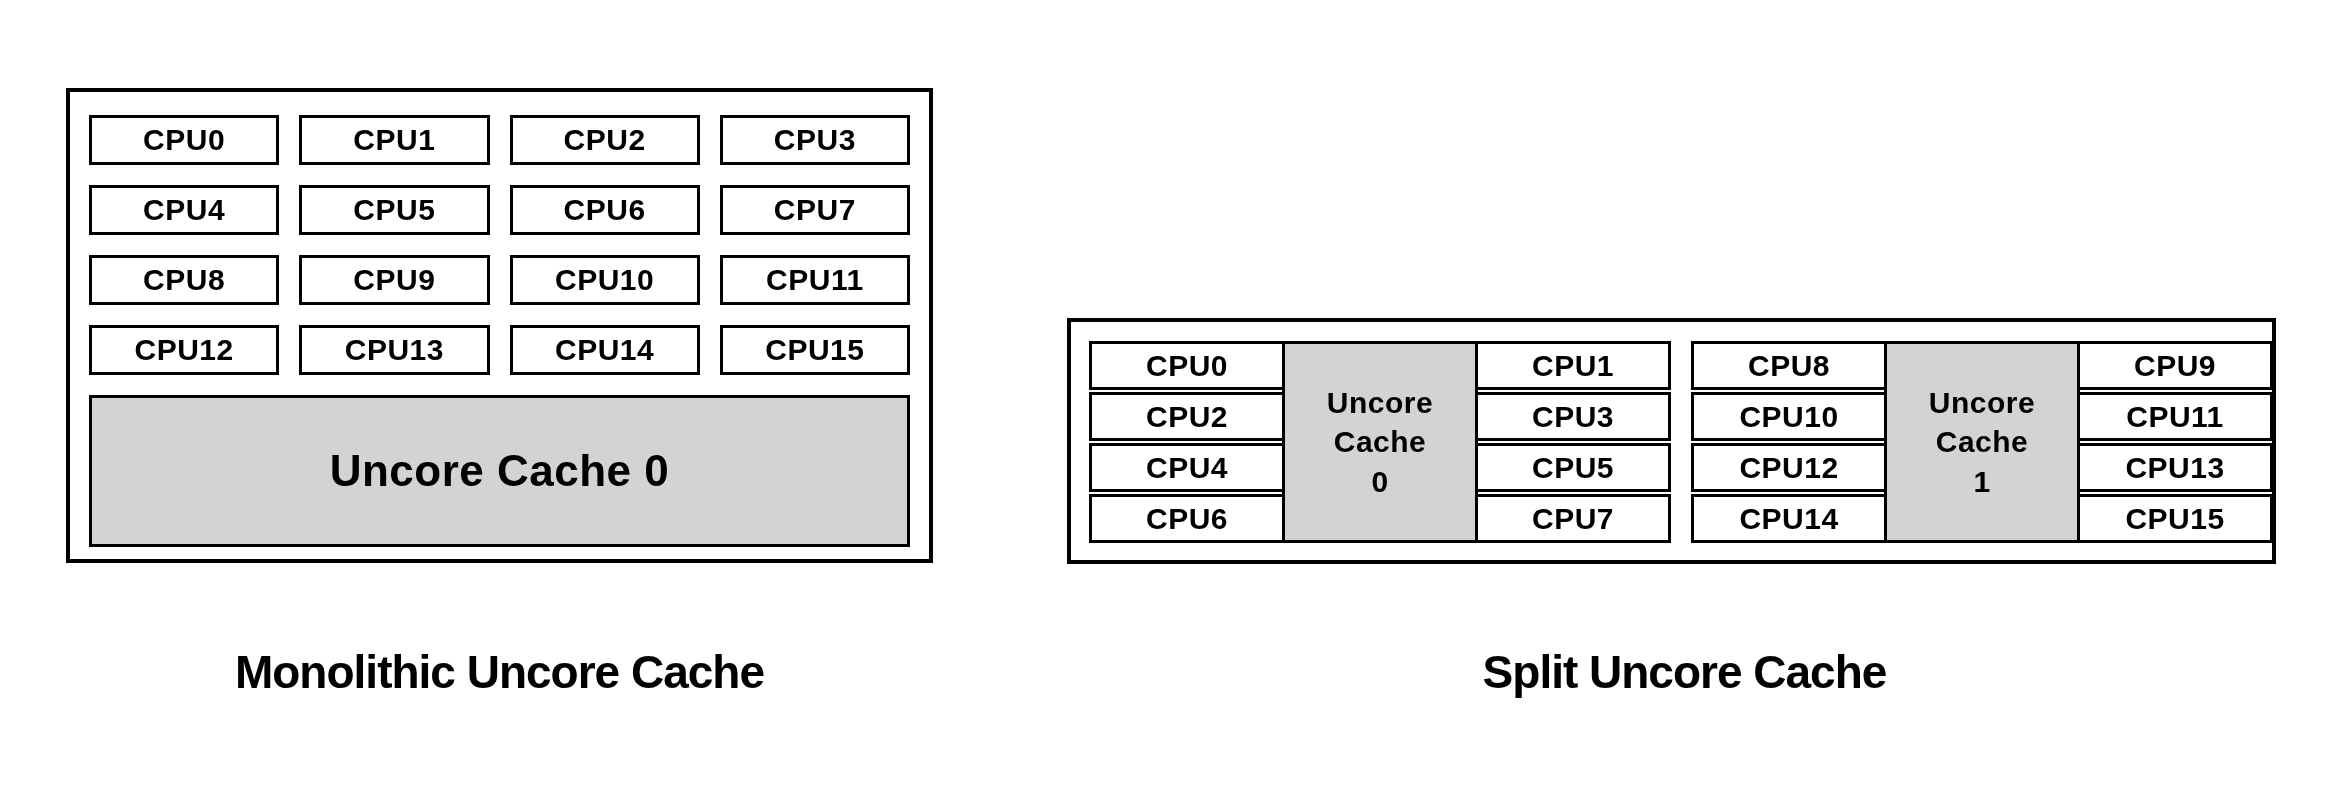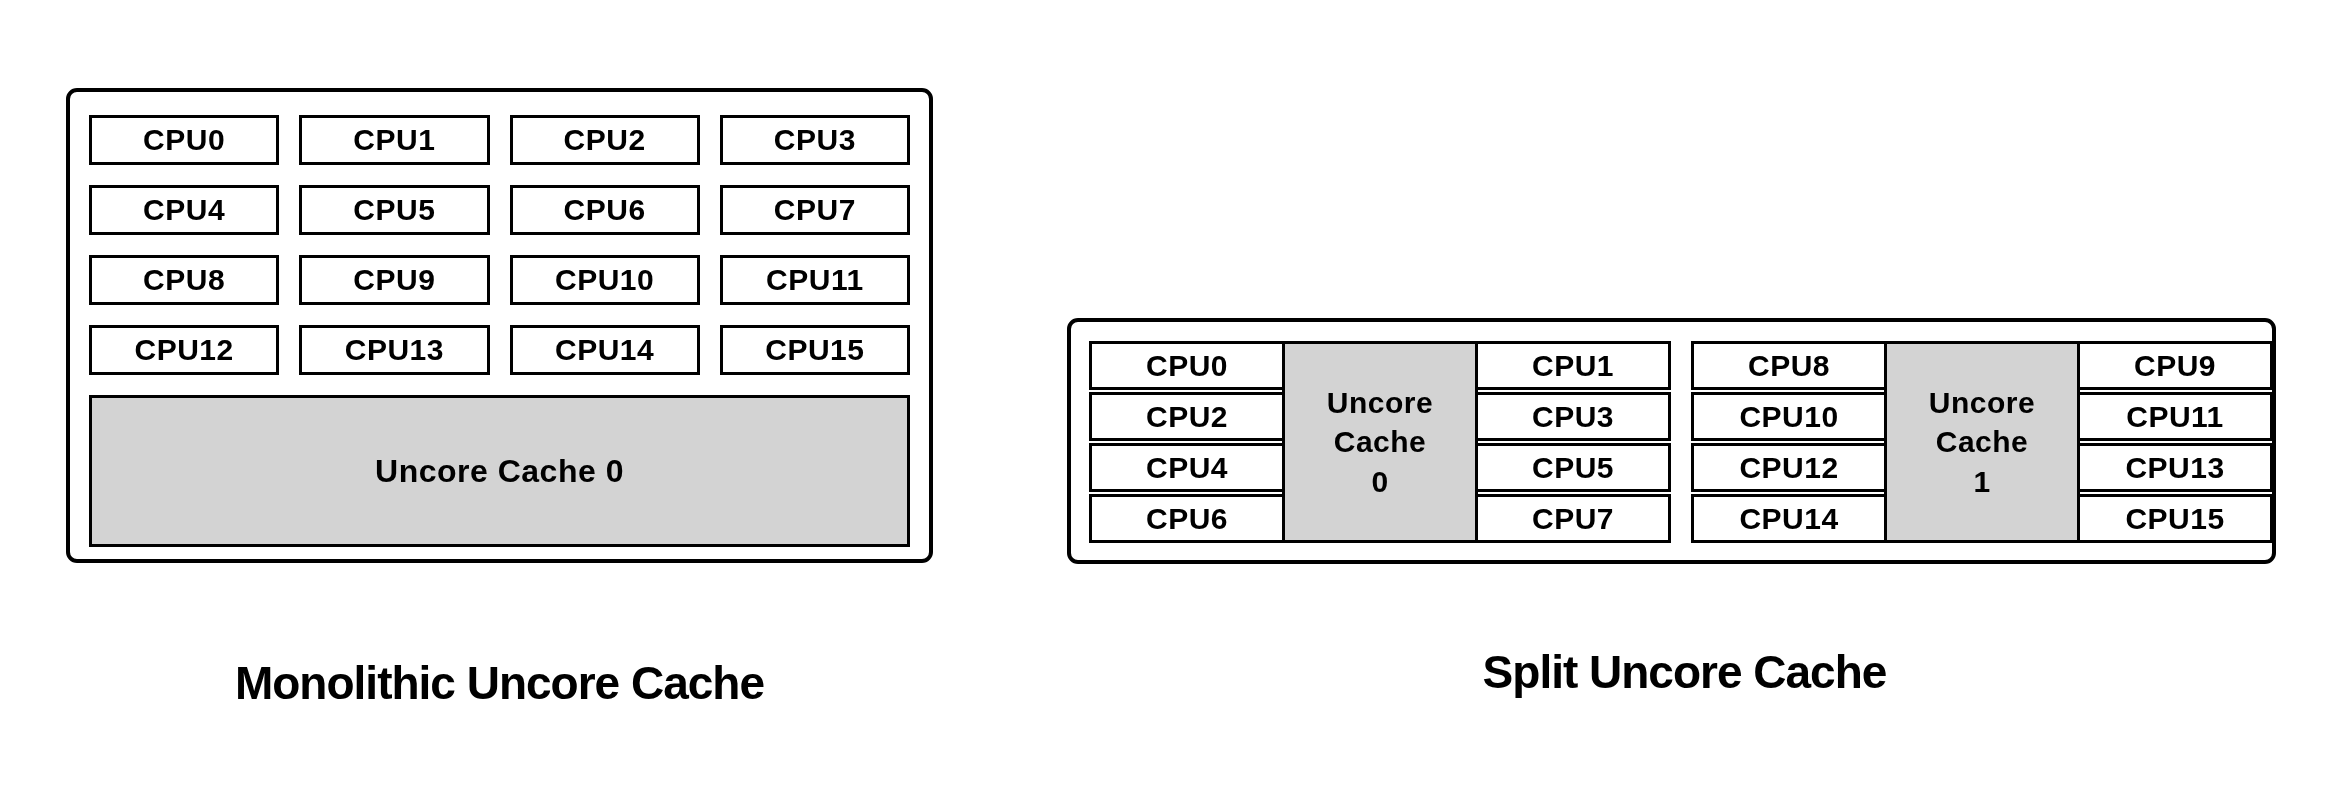--- a/index.html
+++ b/index.html
@@ -4,21 +4,21 @@
 <style>
   * { margin: 0; padding: 0; box-sizing: border-box; }
   html, body {
     width: 2348px; height: 802px;
     background: #ffffff;
     font-family: "Liberation Sans", sans-serif;
     color: #000000;
     position: relative;
     overflow: hidden;
   }
-  .diagram { position: absolute; border-radius: 11px; }
+  .diagram { position: absolute; }
 
   
   .mono-box {
     left: 66px; top: 88px;
     width: 867px; height: 475px;
     border: 4px solid #000;
     background: #ffffff;
     padding: 23px 19px 0 19px;
   }
   .cpu-grid {
@@ -37,21 +37,21 @@
     letter-spacing: 0.5px;
     white-space: nowrap;
   }
   .mono-cache {
     margin-top: 20px;
     height: 152px;
     background: #d3d3d3;
     border: 3px solid #000;
     display: flex; align-items: center; justify-content: center;
     font-weight: bold;
-    font-size: 32px;
+    font-size: 44px;
     letter-spacing: 0.5px;
   }
 
   
   .split-box {
     left: 1067px; top: 318px;
     width: 1209px; height: 246px;
     border: 4px solid #000;
     background: #ffffff;
     padding: 19px 17px 17px 18px;
@@ -100,21 +100,21 @@
   
   .caption {
     position: absolute;
     top: 645px;
     text-align: center;
     font-weight: bold;
     font-size: 46px;
     letter-spacing: -1px;
     white-space: nowrap;
   }
-  .caption-mono { left: 66px;  width: 867px; margin-top: 11px; }
+  .caption-mono { left: 66px;  width: 867px; }
   .caption-split { left: 1080px; width: 1209px; }
 </style>
 </head>
 <body>
 
 <div class="diagram mono-box">
   <div class="cpu-grid">
     <div class="cpu-cell">CPU0</div>
     <div class="cpu-cell">CPU1</div>
     <div class="cpu-cell">CPU2</div>

